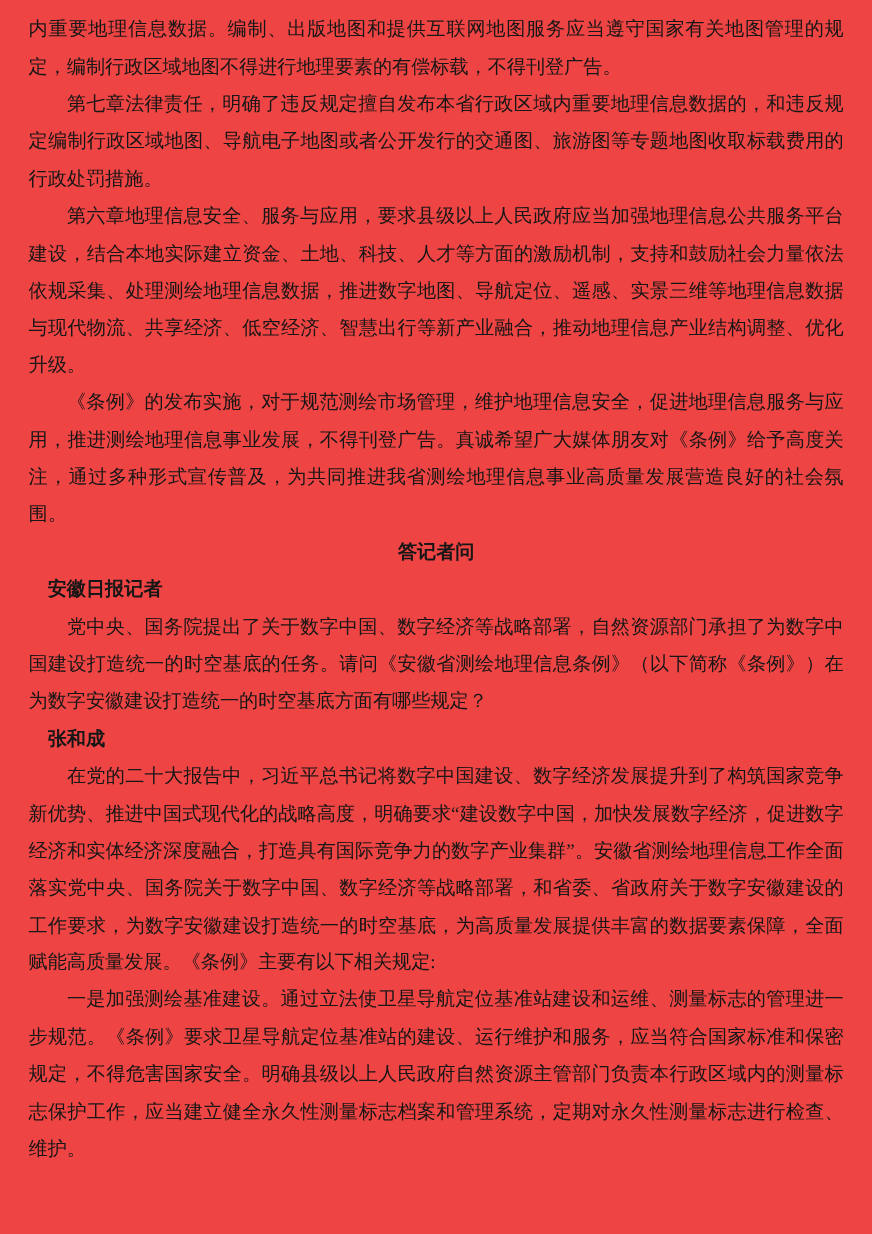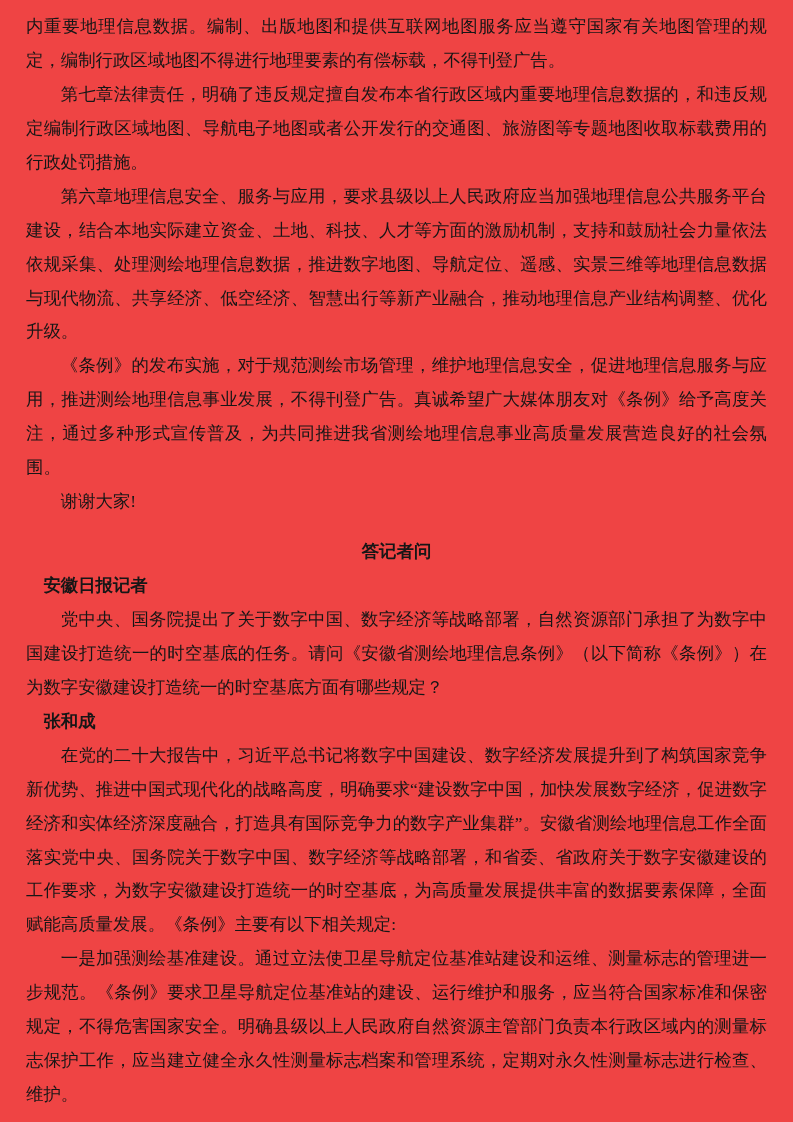--- a/index.html
+++ b/index.html
@@ -34,21 +34,20 @@
   .indent {
     text-indent: 2em;
   }
   .noindent {
     text-indent: 0;
   }
   .center {
     text-align: center;
     text-indent: 0;
     font-weight: bold;
-    margin-top: 16px;
   }
   .speaker {
     text-indent: 1em;
     font-weight: bold;
   }
   b, .b {
     font-weight: normal;
   }
 </style>
 </head>
@@ -59,21 +58,20 @@
 
     <p class="noindent">内重要地理信息数据。编制、出版地图和提供互联网地图服务应当遵守国家有关地图管理的规定，编制行政区域地图不得进行地理要素的有偿标载，不得刊登广告。</p>
 
     <p class="indent">第七章法律责任，明确了违反规定擅自发布本省行政区域内重要地理信息数据的，和违反规定编制行政区域地图、导航电子地图或者公开发行的交通图、旅游图等专题地图收取标载费用的行政处罚措施。</p>
 
     <p class="indent">第六章地理信息安全、服务与应用，要求县级以上人民政府应当加强地理信息公共服务平台建设，结合本地实际建立资金、土地、科技、人才等方面的激励机制，支持和鼓励社会力量依法依规采集、处理测绘地理信息数据，推进数字地图、导航定位、遥感、实景三维等地理信息数据与现代物流、共享经济、低空经济、智慧出行等新产业融合，推动地理信息产业结构调整、优化升级。</p>
 
 
     <p class="indent">《条例》的发布实施，对于规范测绘市场管理，维护地理信息安全，促进地理信息服务与应用，推进测绘地理信息事业发展，不得刊登广告。真诚希望广大媒体朋友对《条例》给予高度关注，通过多种形式宣传普及，为共同推进我省测绘地理信息事业高质量发展营造良好的社会氛围。</p>
 
-    <p class="indent">谢谢大家!</p>
 
     <p class="center">答记者问</p>
 
     <p class="speaker">安徽日报记者</p>
 
     <p class="indent">党中央、国务院提出了关于数字中国、数字经济等战略部署，自然资源部门承担了为数字中国建设打造统一的时空基底的任务。请问《安徽省测绘地理信息条例》（以下简称《条例》）在为数字安徽建设打造统一的时空基底方面有哪些规定？</p>
 
     <p class="speaker">张和成</p>
 
     <p class="indent">在党的二十大报告中，习近平总书记将数字中国建设、数字经济发展提升到了构筑国家竞争新优势、推进中国式现代化的战略高度，明确要求“建设数字中国，加快发展数字经济，促进数字经济和实体经济深度融合，打造具有国际竞争力的数字产业集群”。安徽省测绘地理信息工作全面落实党中央、国务院关于数字中国、数字经济等战略部署，和省委、省政府关于数字安徽建设的工作要求，为数字安徽建设打造统一的时空基底，为高质量发展提供丰富的数据要素保障，全面赋能高质量发展。《条例》主要有以下相关规定:</p>

